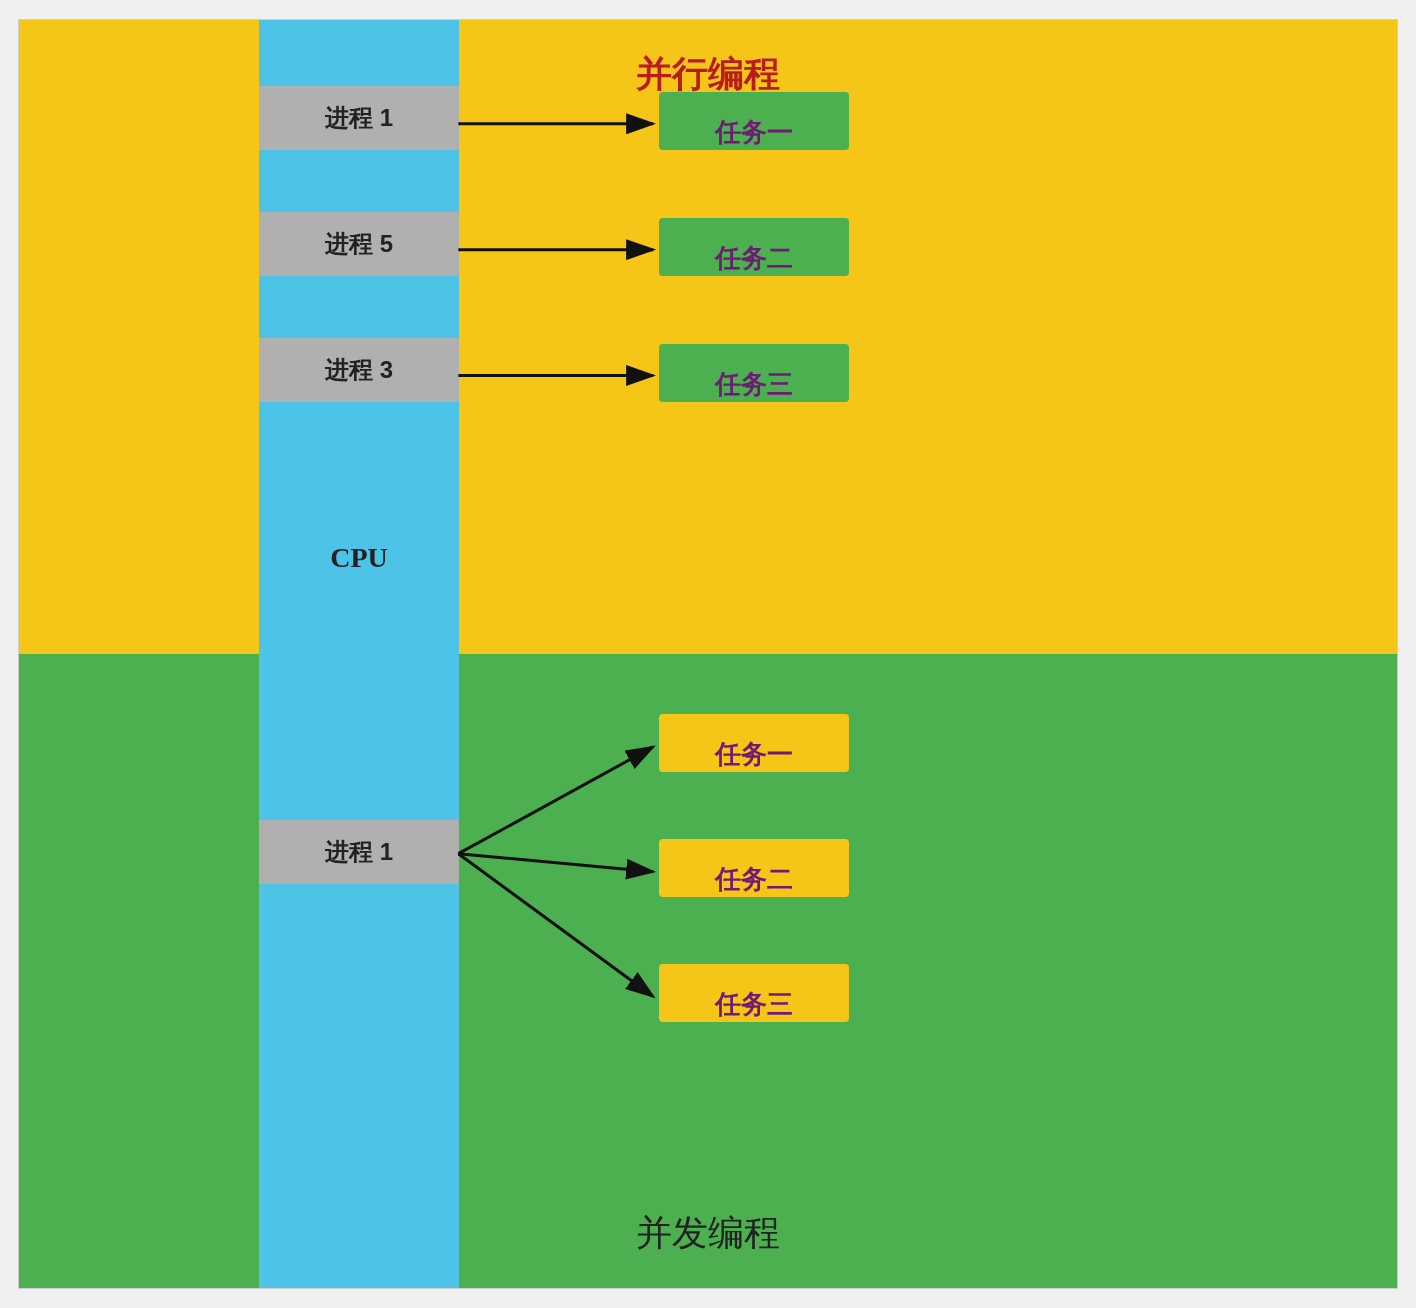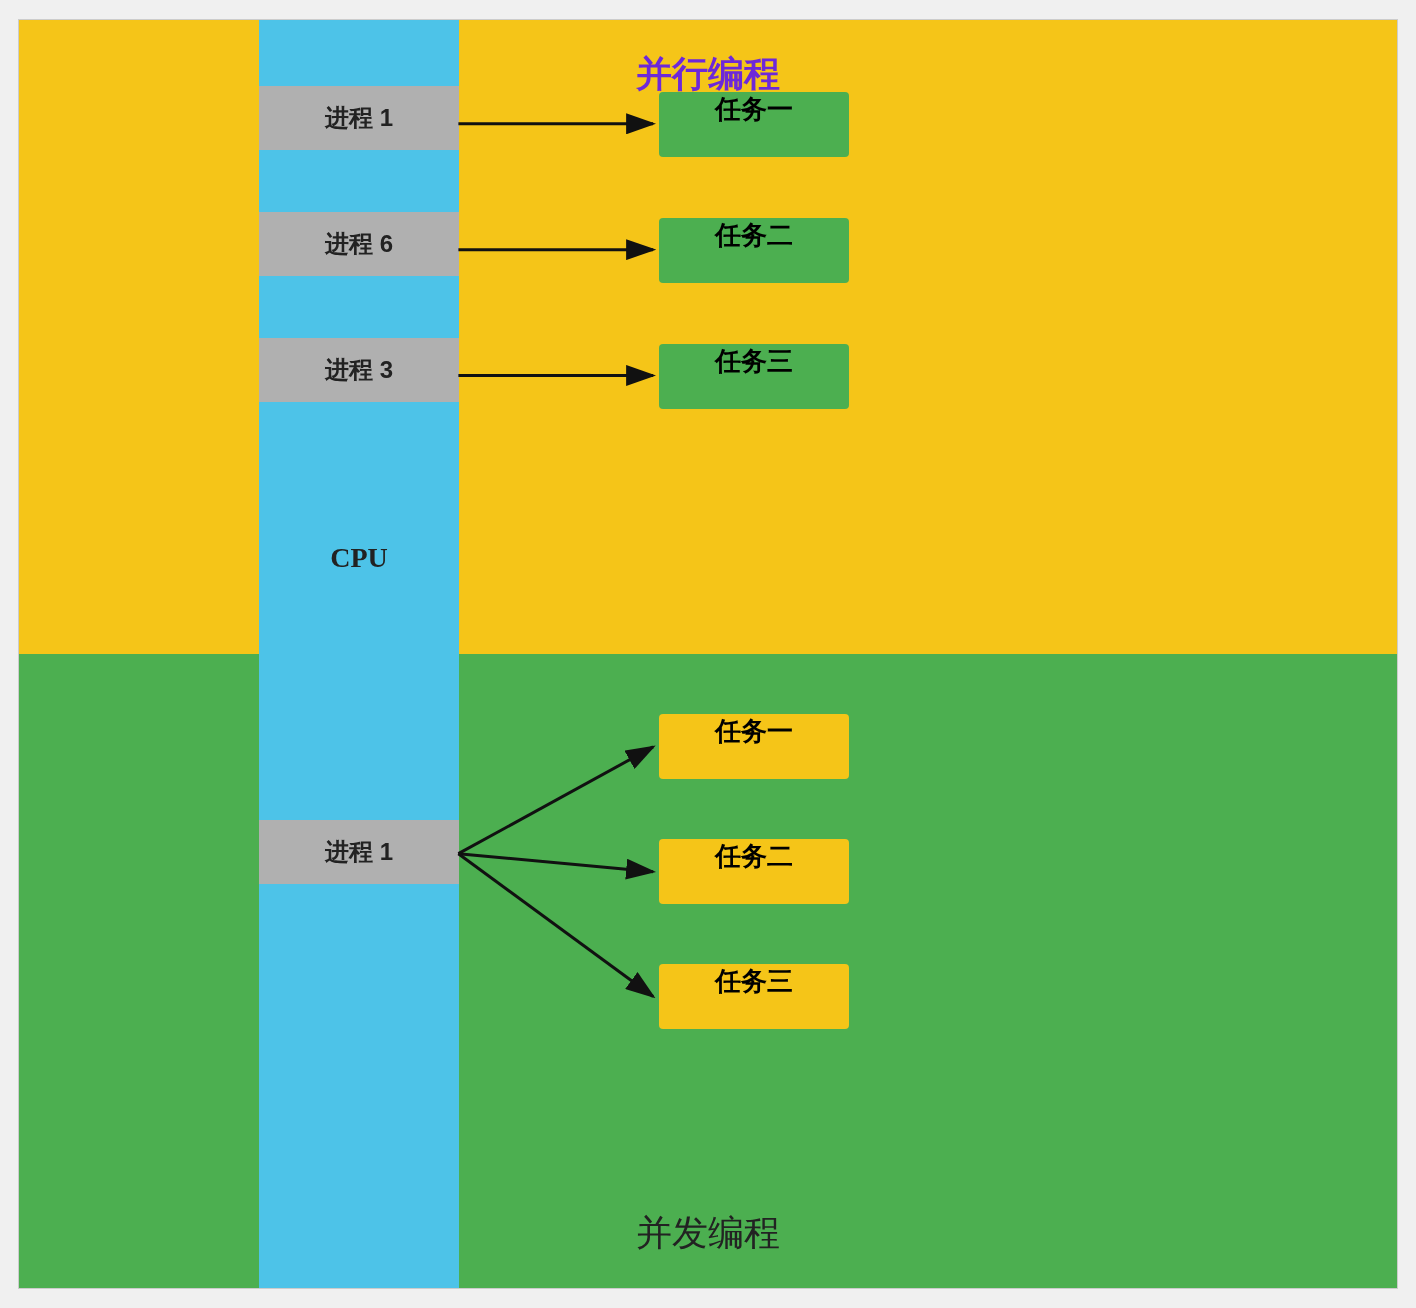--- a/index.html
+++ b/index.html
@@ -28,21 +28,21 @@
       align-items: center;
       justify-content: center;
     }
     .top-title {
       position: absolute;
       top: 30px;
       left: 50%;
       transform: translateX(-50%);
       font-size: 36px;
       font-weight: bold;
-      color: #6d28d9;
+      color: #b91c1c;
       white-space: nowrap;
     }
 
     
     .bottom-section {
       background: #4CAF50;
       flex: 1;
       position: relative;
       display: flex;
       align-items: center;
@@ -98,28 +98,28 @@
 
     
     .top-process-1 { top: 60px; }
     .top-process-2 { top: 186px; }
     .top-process-3 { top: 312px; }
 
     
     .task-box {
       position: absolute;
       width: 190px;
-      height: 65px;
+      height: 58px;
       border-radius: 4px;
       display: flex;
-      align-items: flex-start;
+      align-items: flex-end;
       justify-content: center;
       font-size: 26px;
       font-weight: bold;
-      color: #000000;
+      color: #701a75;
     }
     .task-green { background: #4CAF50; }
     .task-yellow { background: #F5C518; }
 
     
     .top-task-1 { top: 72px; left: 640px; }
     .top-task-2 { top: 198px; left: 640px; }
     .top-task-3 { top: 324px; left: 640px; }
 
     
@@ -168,21 +168,21 @@
   <div class="top-section">
     <span class="top-title">并行编程</span>
 
     <div class="cpu-column">
       <span class="cpu-label">CPU</span>
 
       <div class="process-block top-process-1">
         <span>进程 1</span>
       </div>
       <div class="process-block top-process-2">
-        <span>进程 6</span>
+        <span>进程 5</span>
       </div>
       <div class="process-block top-process-3">
         <span>进程 3</span>
       </div>
     </div>
 
     <div class="task-box task-green top-task-1">
       <span>任务一</span>
     </div>
     <div class="task-box task-green top-task-2">

